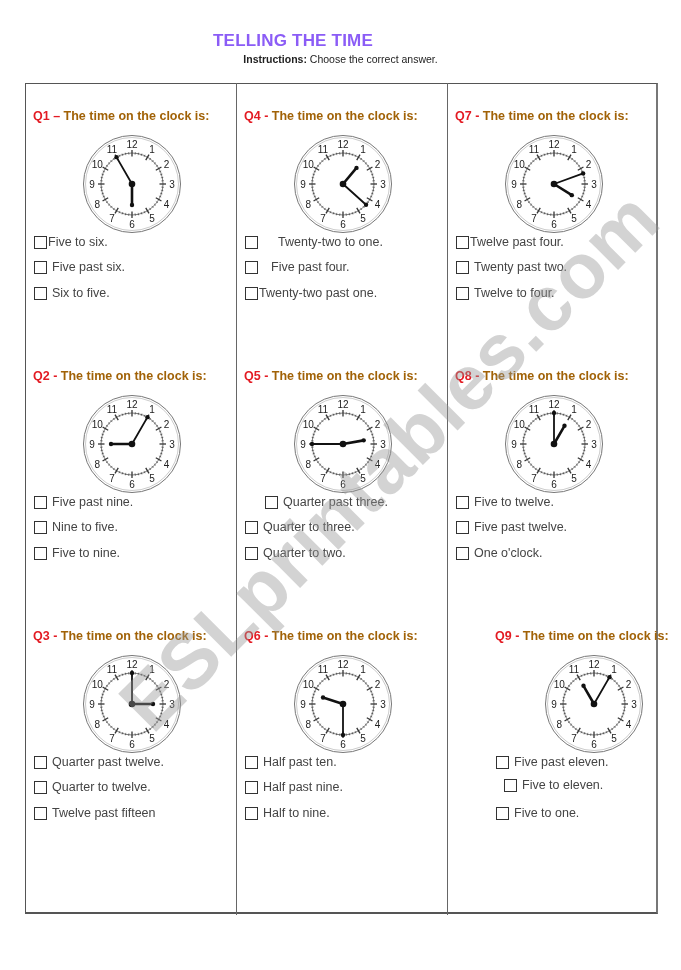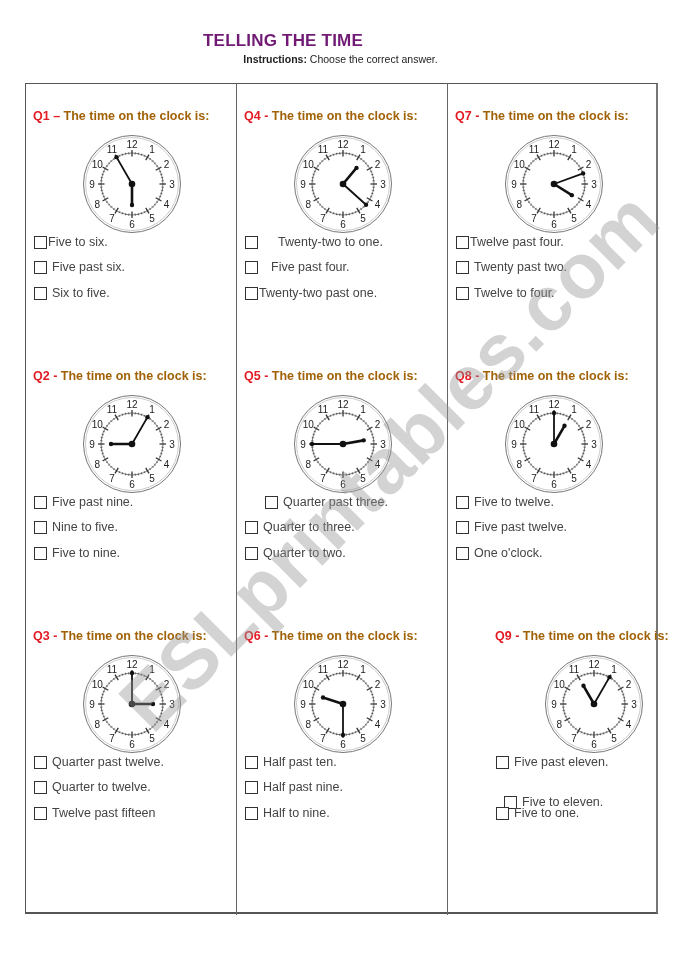--- a/index.html
+++ b/index.html
@@ -1,19 +1,19 @@
 <!DOCTYPE html>
 <html><head>
 <meta charset="utf-8">
 <style>
   html, body { margin: 0; padding: 0; background: #ffffff; }
   body { width: 681px; height: 970px; position: relative; overflow: hidden;
          font-family: "Liberation Sans", "DejaVu Sans", sans-serif; color: #111; }
-  .title { position: absolute; left: 6px; width: 554px; top: 31px; text-align: center;
-           font-size: 17px; font-weight: bold; color: #701a75; letter-spacing: 0.2px; }
+  .title { position: absolute; left: 16px; width: 554px; top: 31px; text-align: center;
+           font-size: 17px; font-weight: bold; color: #8b5cf6; letter-spacing: 0.2px; }
   .instructions { position: absolute; left: 0; width: 681px; top: 53px; text-align: center;
                   font-size: 10.5px; color: #222; }
   .instructions b { font-weight: bold; }
   .frame { position: absolute; left: 25px; top: 83px; width: 633px; height: 831px;
            border: 1px solid #555; border-right: 2px solid #777; border-bottom: 2px solid #555; box-sizing: border-box; }
   .divider { position: absolute; top: 83px; height: 832px; width: 0; border-left: 1px solid #666; }
   .cell { position: absolute; width: 211px; height: 260px; }
   .qhead { position: absolute; left: 7px; top: 9px; font-size: 12.5px; font-weight: bold; white-space: nowrap; }
   .qnum { color: #e31b23; }
   .qsep { color: #e31b23; }
@@ -896,21 +896,21 @@
         <line x1="50" y1="50" x2="65.5" y2="23.1532124826824" stroke="#111" stroke-width="1.8" stroke-linecap="round"></line>
         <circle cx="65.5" cy="23.1532124826824" r="2.2" fill="#111"></circle>
         <line x1="50" y1="50" x2="39.49999999999999" y2="31.813466520526795" stroke="#111" stroke-width="2.6" stroke-linecap="round"></line>
         <circle cx="39.49999999999999" cy="31.813466520526795" r="2.2" fill="#111"></circle>
         <circle cx="50" cy="50" r="3.3" fill="#111"></circle>
       </svg>
       <label class="opt" style="top: 134px;">
         <span class="cb"></span>
         <span class="opt-label">Five past eleven.</span>
       </label>
-      <label class="opt" style="top: 174px; padding-left: 8px;">
+      <label class="opt" style="top: 157px; padding-left: 8px;">
         <span class="cb"></span>
         <span class="opt-label">Five to eleven.</span>
       </label>
       <label class="opt" style="top: 185px;">
         <span class="cb"></span>
         <span class="opt-label">Five to one.</span>
       </label>
     </div>
   </div>
 

